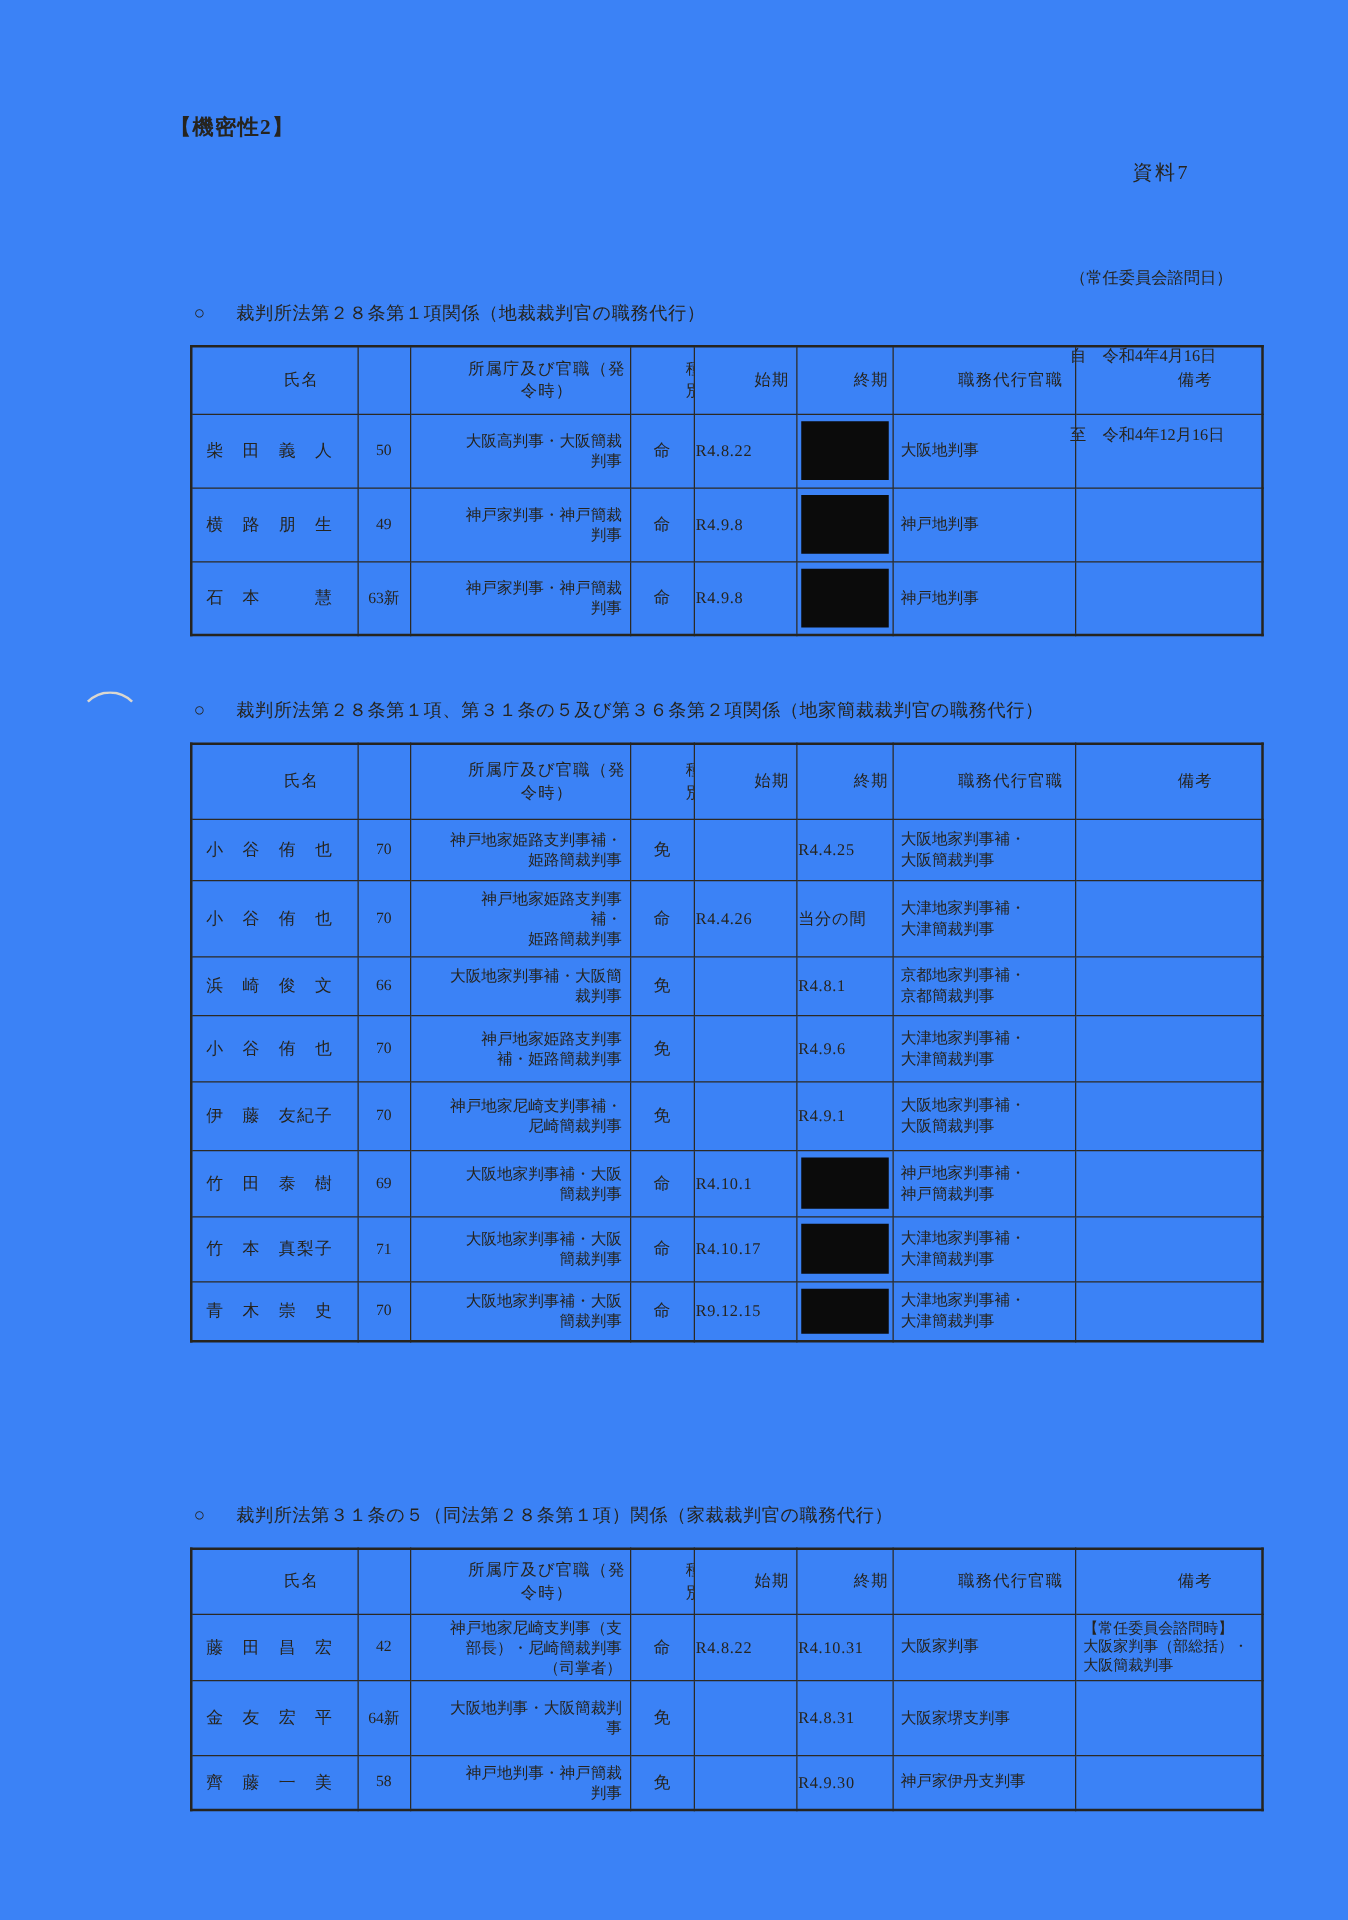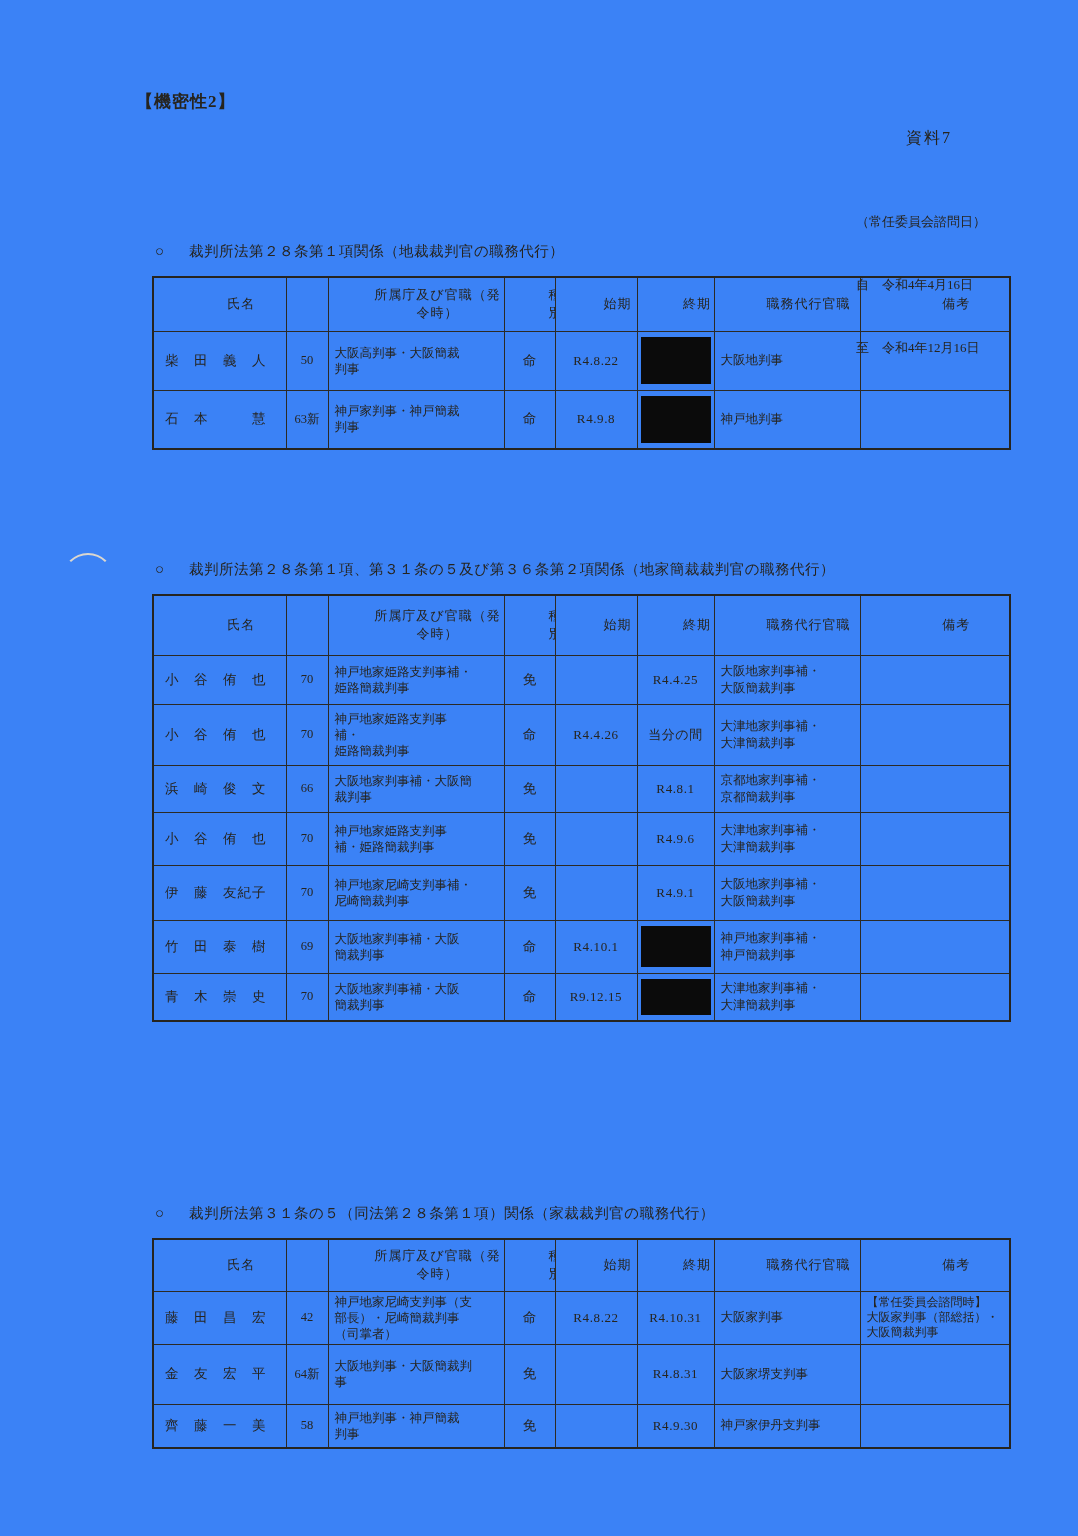--- a/index.html
+++ b/index.html
@@ -48,23 +48,23 @@
     overflow:hidden;
   }
   table.judge-table { border:2px solid #26241f; }
   th.col-head {
     font-size:13px; font-weight:500; letter-spacing:1px;
     text-align:center; vertical-align:middle;padding-left:44px;
   }
   td { font-size:13px; vertical-align:middle; }
   .c-name  { text-align:left; padding:2px 4px 2px 11px; font-size:13.5px; letter-spacing:1px; }
   .c-term  { text-align:center; font-size:12.5px; padding:0 1px; }
-  .c-post  { padding:2px 6px; font-size:12.5px; line-height:16px; white-space:pre-line; text-align:left;margin-top:32px; }
+  .c-post  { padding:2px 6px; font-size:12.5px; line-height:16px; white-space:pre-line; text-align:right;margin-top:32px; }
   .c-type  { text-align:center; font-size:13.5px; }
-  .c-date  { text-align:center; font-size:13px; letter-spacing:0.6px; }
+  .c-date  { text-align:left; font-size:13px; letter-spacing:0.6px; }
   .c-act   { padding:2px 6px; font-size:12.5px; line-height:17px; white-space:pre-line; text-align:left; }
   .c-note  { padding:3px 6px; font-size:12px; line-height:15px; white-space:pre-line; text-align:left; vertical-align:top; }
   .redact  { background:#0b0b0b; margin:0 auto; }
 </style>
 </head>
 <body>
 
 <div class="page">
   <div class="classification">【機密性2】</div>
   <div class="doc-label">資料7</div>
@@ -110,20 +110,33 @@
 判事</td>
               <td class="c-type">命</td>
               <td class="c-date">R4.8.22</td>
               <td class="c-date">
                 <div class="redact" style="width: 70px; height: 47px; background: rgb(11, 11, 11);"></div>
               </td>
               <td class="c-act">大阪地判事</td>
               <td class="c-note"></td>
             </tr>
             <tr style="height: 59px;">
+              <td class="c-name">横　路　朋　生</td>
+              <td class="c-term">49</td>
+              <td class="c-post">神戸家判事・神戸簡裁
+判事</td>
+              <td class="c-type">命</td>
+              <td class="c-date">R4.9.8</td>
+              <td class="c-date">
+                <div class="redact" style="width: 70px; height: 47px; background: rgb(11, 11, 11);"></div>
+              </td>
+              <td class="c-act">神戸地判事</td>
+              <td class="c-note"></td>
+            </tr>
+            <tr style="height: 59px;">
               <td class="c-name">石　本　　　慧</td>
               <td class="c-term">63新</td>
               <td class="c-post">神戸家判事・神戸簡裁
 判事</td>
               <td class="c-type">命</td>
               <td class="c-date">R4.9.8</td>
               <td class="c-date">
                 <div class="redact" style="width: 70px; height: 47px; background: rgb(11, 11, 11);"></div>
               </td>
               <td class="c-act">神戸地判事</td>
@@ -229,20 +242,34 @@
 簡裁判事</td>
               <td class="c-type">命</td>
               <td class="c-date">R4.10.1</td>
               <td class="c-date">
                 <div class="redact" style="width: 70px; height: 41px; background: rgb(11, 11, 11);"></div>
               </td>
               <td class="c-act">神戸地家判事補・
 神戸簡裁判事</td>
               <td class="c-note"></td>
             </tr>
+            <tr style="height: 52px;">
+              <td class="c-name">竹　本　真梨子</td>
+              <td class="c-term">71</td>
+              <td class="c-post">大阪地家判事補・大阪
+簡裁判事</td>
+              <td class="c-type">命</td>
+              <td class="c-date">R4.10.17</td>
+              <td class="c-date">
+                <div class="redact" style="width: 70px; height: 40px; background: rgb(11, 11, 11);"></div>
+              </td>
+              <td class="c-act">大津地家判事補・
+大津簡裁判事</td>
+              <td class="c-note"></td>
+            </tr>
             <tr style="height: 48px;">
               <td class="c-name">青　木　崇　史</td>
               <td class="c-term">70</td>
               <td class="c-post">大阪地家判事補・大阪
 簡裁判事</td>
               <td class="c-type">命</td>
               <td class="c-date">R9.12.15</td>
               <td class="c-date">
                 <div class="redact" style="width: 70px; height: 36px; background: rgb(11, 11, 11);"></div>
               </td>

